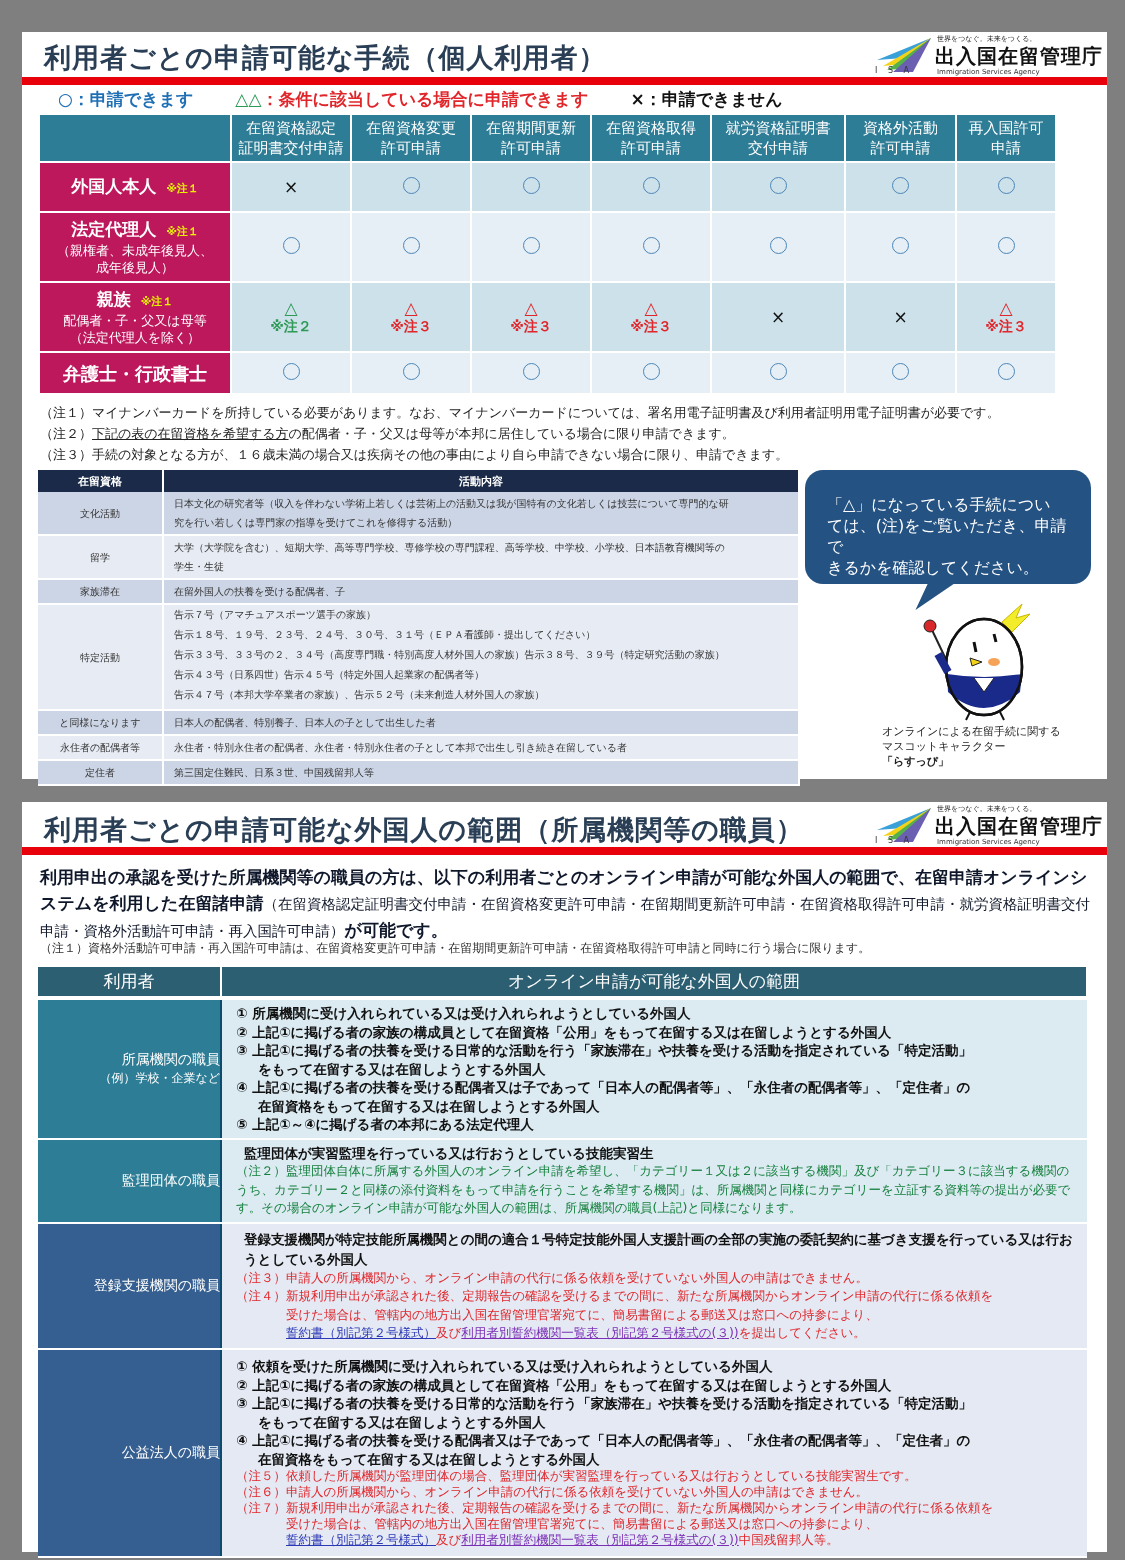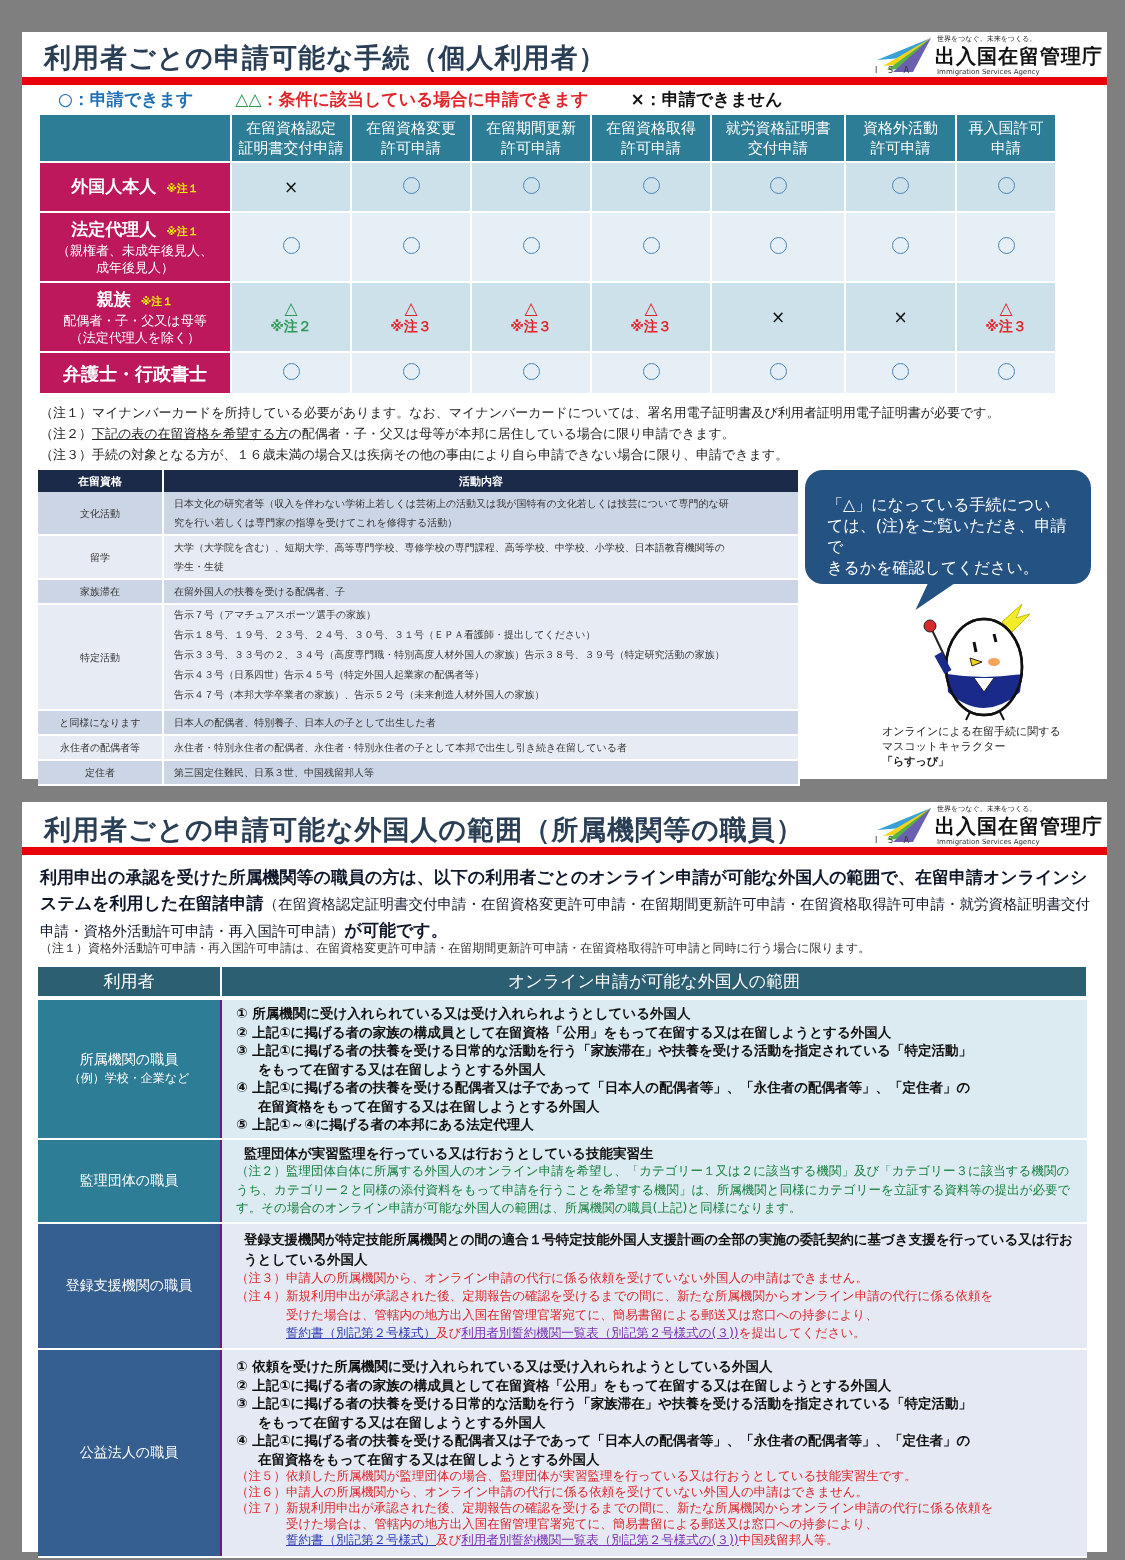--- a/index.html
+++ b/index.html
@@ -64,21 +64,21 @@
   .mascot-caption b { font-weight: bold; }
 
   
   .intro { position: absolute; left: 18px; top: 62px; width: 1050px; font-size: 17px; line-height: 26px; font-weight: bold; color: #0f172a; }
   .intro .thin { font-weight: normal; font-size: 14.5px; }
   .note-line { position: absolute; left: 18px; top: 138px; font-size: 12px; color: #333; white-space: nowrap; }
 
   .staff-table { position: absolute; left: 16px; top: 165px; width: 1050px; border-collapse: collapse; }
   .staff-table th { background: #2d5f73; color: #fff; font-weight: normal; font-size: 17px; height: 31px; border-right: 2px solid #fff; border-bottom: 4px solid #fff; }
   .staff-table td { border-bottom: 2px solid #fff; vertical-align: middle; }
-  .staff-table td.user { width: 183px; color: #fff; text-align: center; font-size: 14px; line-height: 19px; border-right: 2px solid #701a75; }
+  .staff-table td.user { width: 183px; color: #fff; text-align: right; font-size: 14px; line-height: 19px; border-right: 2px solid #0c4a6e; }
   .staff-table td.user.teal { background: #2e7d96; }
   .staff-table td.user.blue { background: #355f90; }
   .staff-table td.scope { background: #dceaf2; padding: 4px 14px 4px 14px; font-size: 13.5px; line-height: 18.5px; }
   .staff-table td.scope.lilac { background: #e4e9f3; }
   .bold-item { font-weight: bold; color: #111; }
   .indent { padding-left: 22px; }
   .red-note { color: #e0262b; font-size: 12.5px; }
   .red-note .hang { padding-left: 50px; display: block; }
   .plain-note { color: #15803d; font-size: 12.5px; }
   .lnk { color: #2c38b5; text-decoration: underline; }

